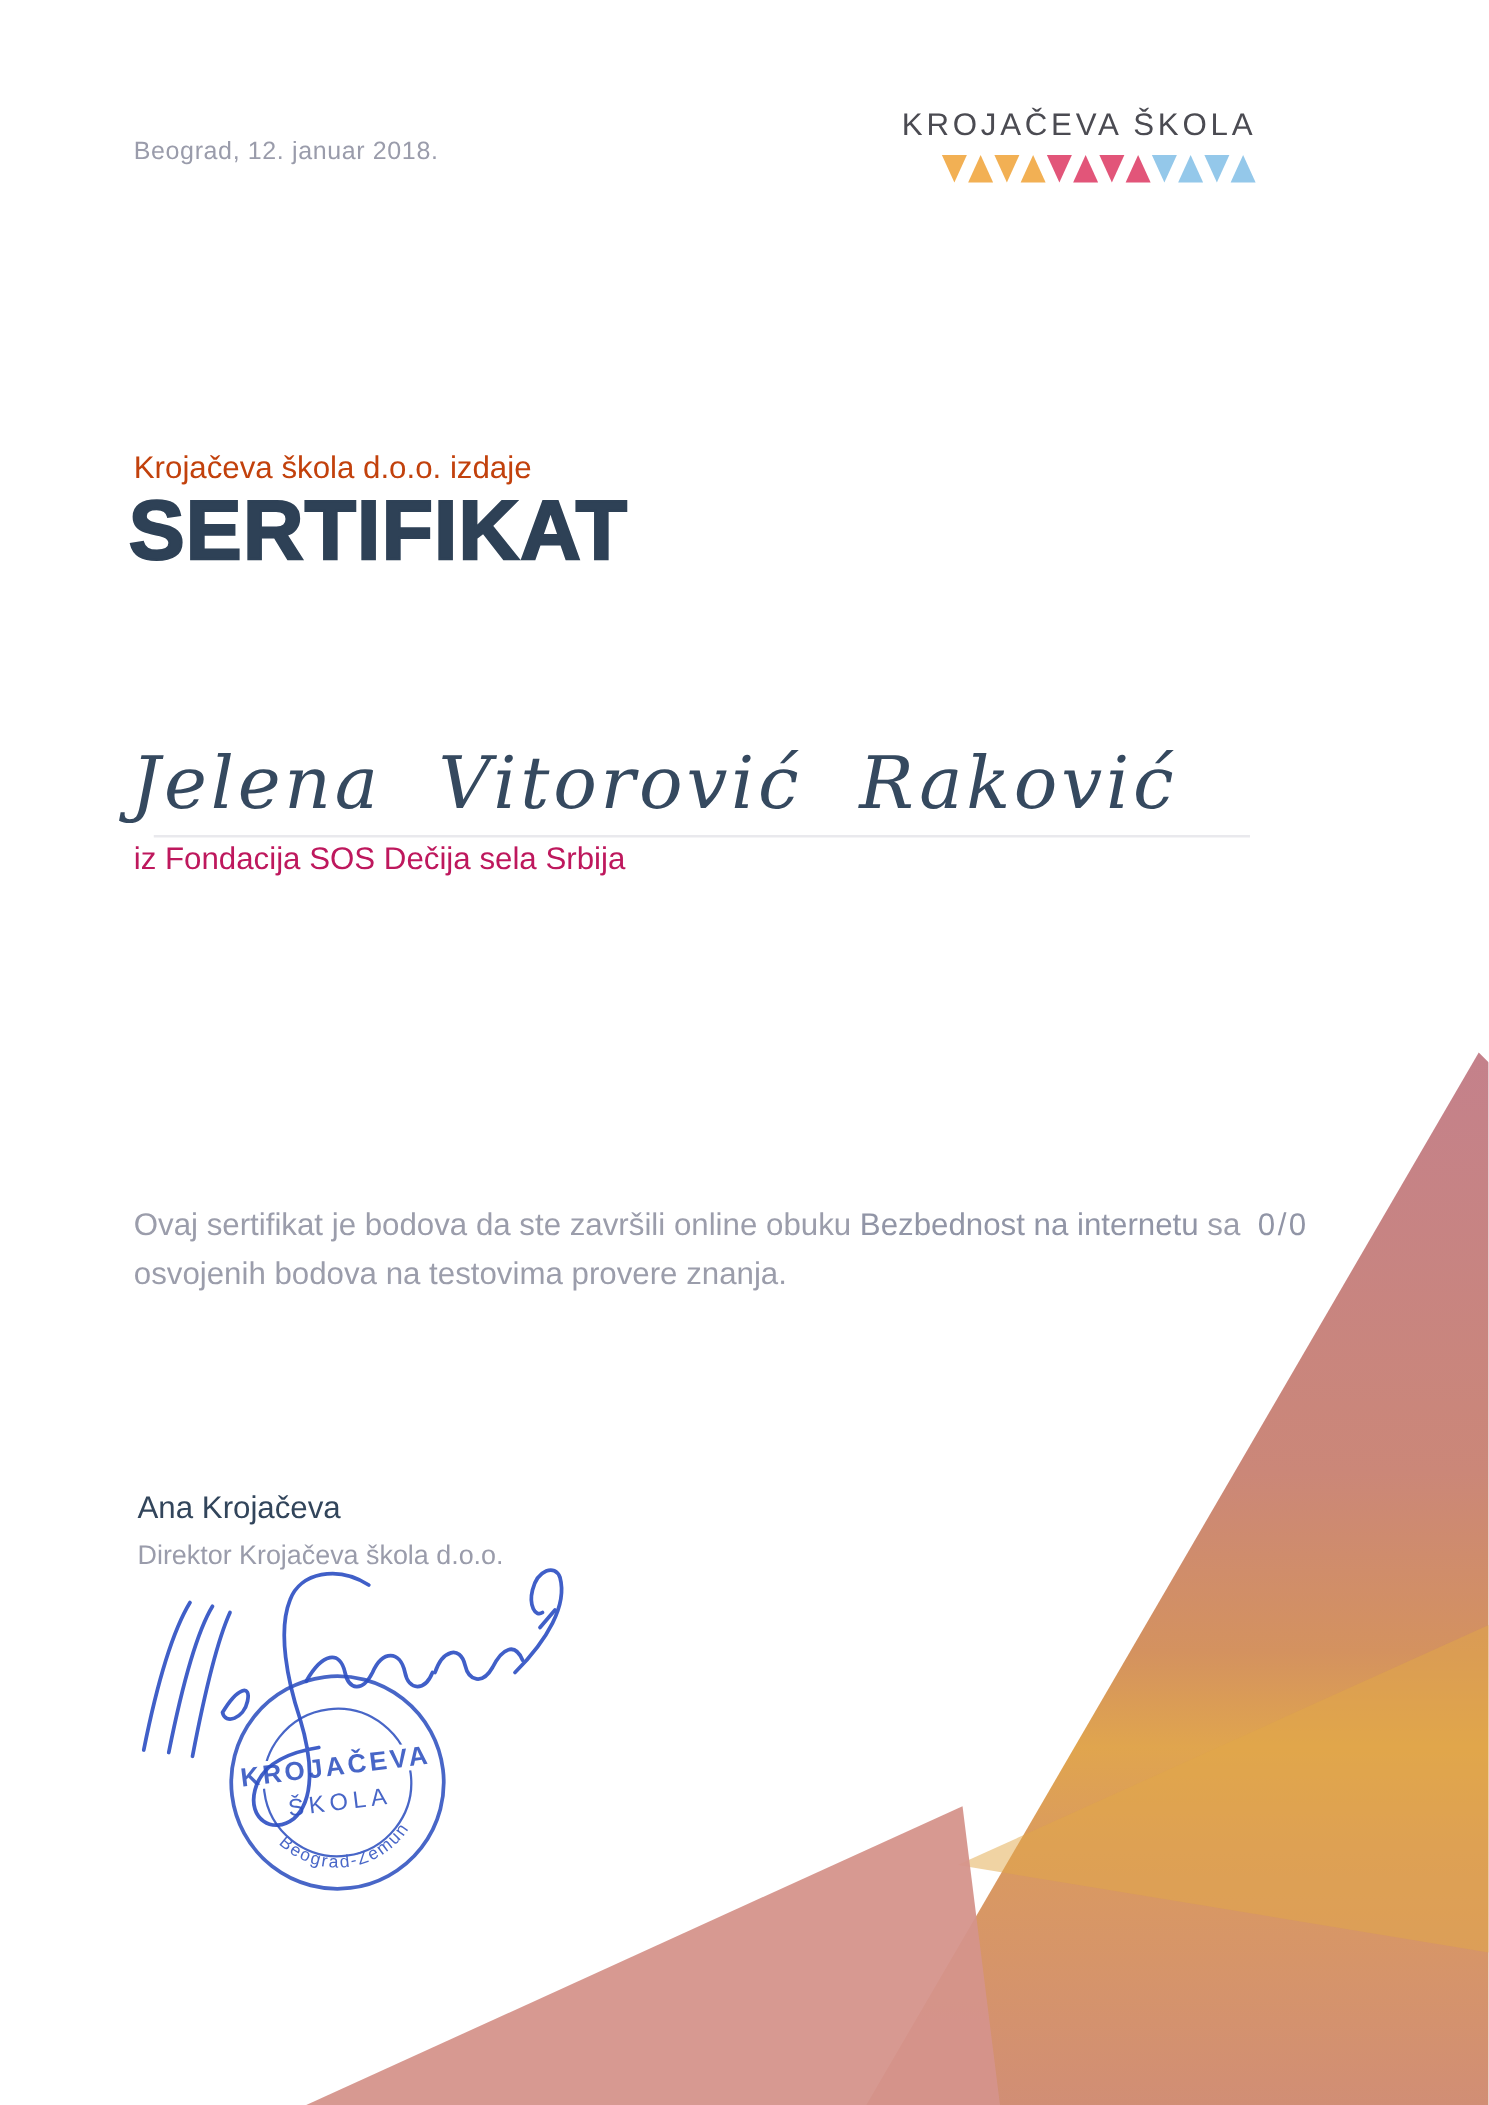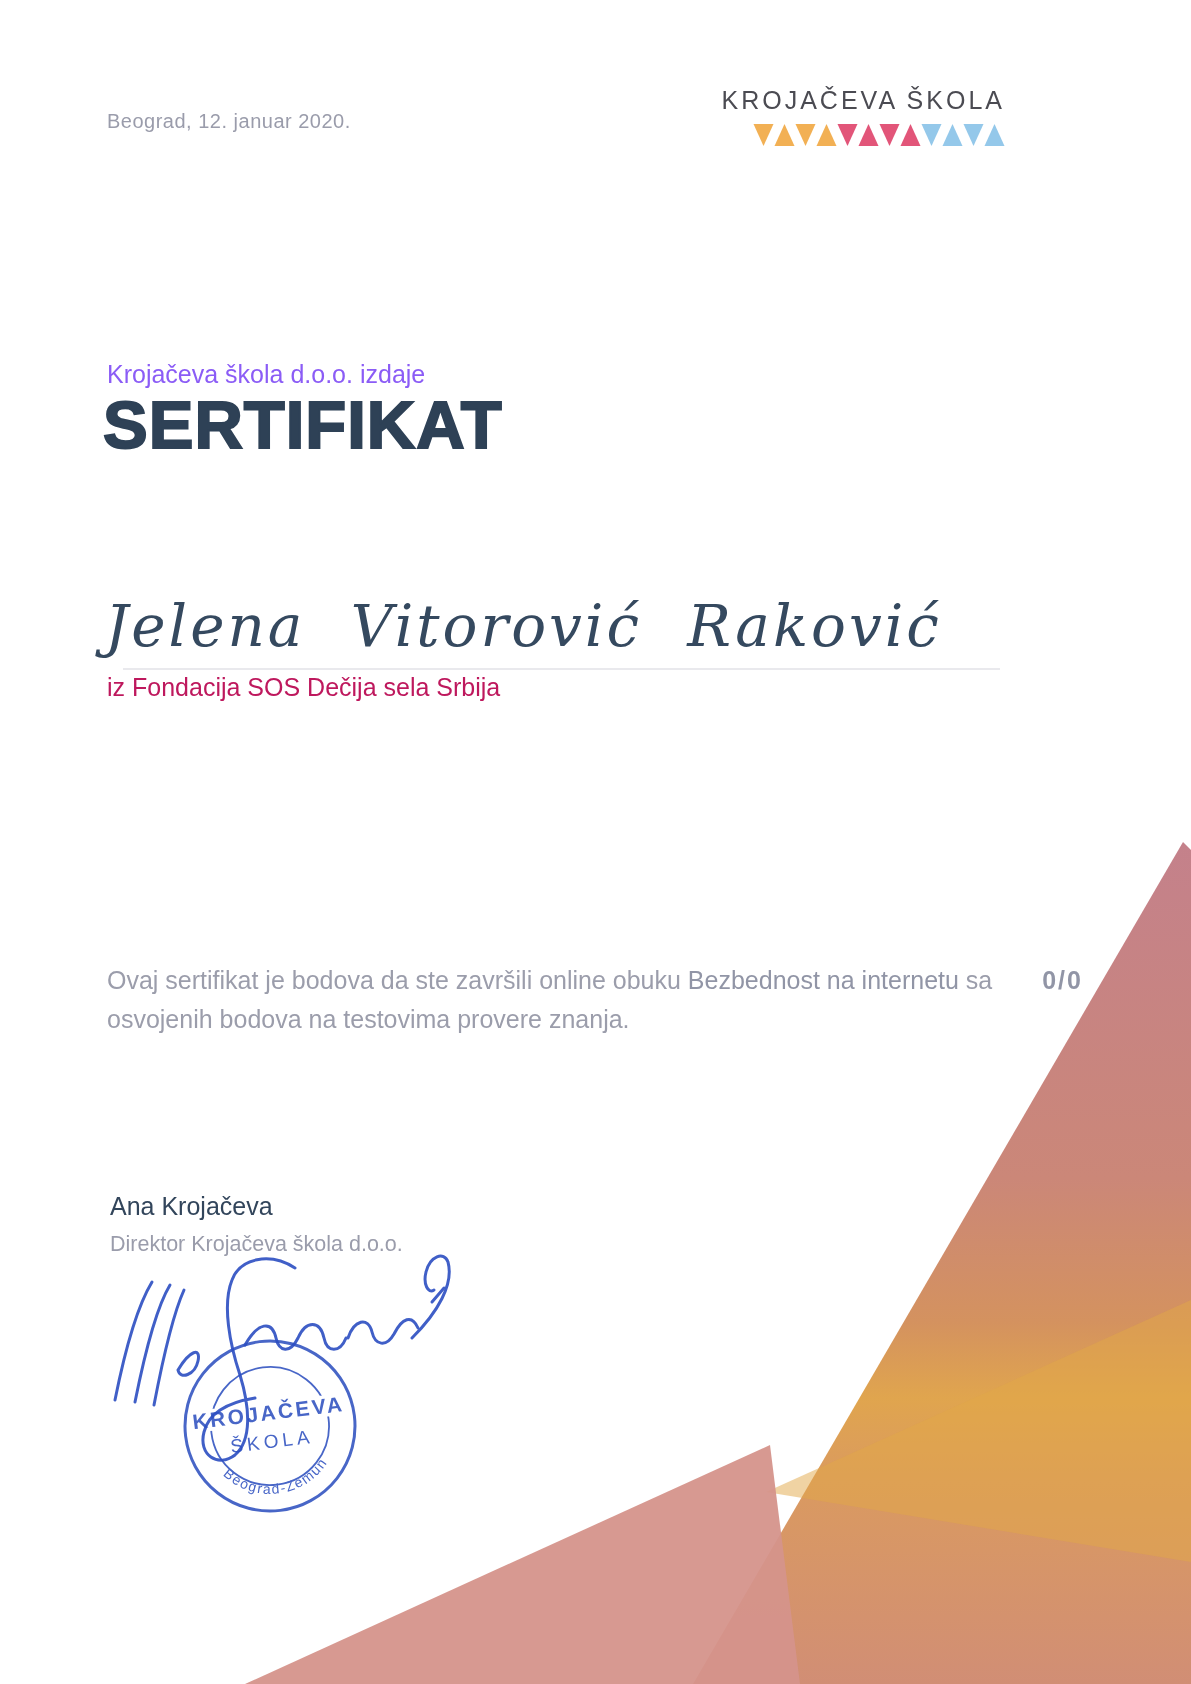--- a/index.html
+++ b/index.html
@@ -19,21 +19,21 @@
     font-size:20px;color:#9a9cab;letter-spacing:0.5px;
   }
   .logo{right:186px;top:70px;text-align:right;margin-top:16px;}
   .logo-text{
     font-size:25px;color:#4b4b52;letter-spacing:3px;white-space:nowrap;
   }
   .logo-strip{margin-top:8px;display:block;}
 
   .issuer-line{
     left:107px;top:360px;
-    font-size:25px;color:#8b5cf6;
+    font-size:25px;color:#c2410c;
   }
   .cert-title{
     left:103px;top:386px;
     font-size:67px;font-weight:700;color:#2e4156;
     letter-spacing:1px;
     -webkit-text-stroke:2px #2e4156;
   }
   .recipient-name{
     left:105px;top:592px;
     font-family:"DejaVu Serif", serif;
@@ -52,21 +52,21 @@
   }
   .congrats{
     left:107px;top:856px;
     font-size:36px;color:#32455b;letter-spacing:1.5px;
   }
   .body-par{
     left:107px;top:936px;width:985px;
     font-size:25px;line-height:39px;color:#9b9dab;
   }
   .body-par .b{font-weight:400;color:#9195a6;}
-  .body-par .score{font-weight:700;color:#9195a6;letter-spacing:2px;padding:0 7px;margin-left:36px;}
+  .body-par .score{font-weight:400;color:#9195a6;letter-spacing:2px;padding:0 7px;}
 
   .signer-name{
     left:110px;top:1192px;
     font-size:25px;color:#32455b;
   }
   .signer-title{
     left:110px;top:1232px;
     font-size:21.5px;color:#9a9cab;
   }
   .sig-stamp{left:80px;top:1250px;}
@@ -85,21 +85,21 @@
         <stop offset="0.66" stop-color="#E0A54E"></stop>
         <stop offset="0.76" stop-color="#DA9A60"></stop>
         <stop offset="1" stop-color="#D18E75"></stop>
       </linearGradient>
     </defs>
     <polygon points="1183,842 1191,850 1191,1684 693,1684" fill="url(#gA)"></polygon>
     <polygon points="1191,1300 766,1492 1191,1562" fill="#E2A847" opacity="0.5"></polygon>
     <polygon points="770,1445 245,1684 800,1684" fill="#D5938B" opacity="0.95"></polygon>
   </svg>
 
-  <div class="content date-line">Beograd, 12. januar 2020.</div>
+  <div class="content date-line">Beograd, 12. januar 2018.</div>
 
   <div class="content logo">
     <div class="logo-text">KROJAČEVA ŠKOLA</div>
     <svg class="logo-strip" width="252" height="24" viewBox="0 0 252 24" style="margin-left:auto;">
       <polygon points="0.5,1 20.5,1 10.5,23" fill="#F2B054"></polygon>
       <polygon points="21.5,23 41.5,23 31.5,1" fill="#F2B054"></polygon>
       <polygon points="42.5,1 62.5,1 52.5,23" fill="#F2B054"></polygon>
       <polygon points="63.5,23 83.5,23 73.5,1" fill="#F2B054"></polygon>
       <polygon points="84.5,1 104.5,1 94.5,23" fill="#E25579"></polygon>
       <polygon points="105.5,23 125.5,23 115.5,1" fill="#E25579"></polygon>

